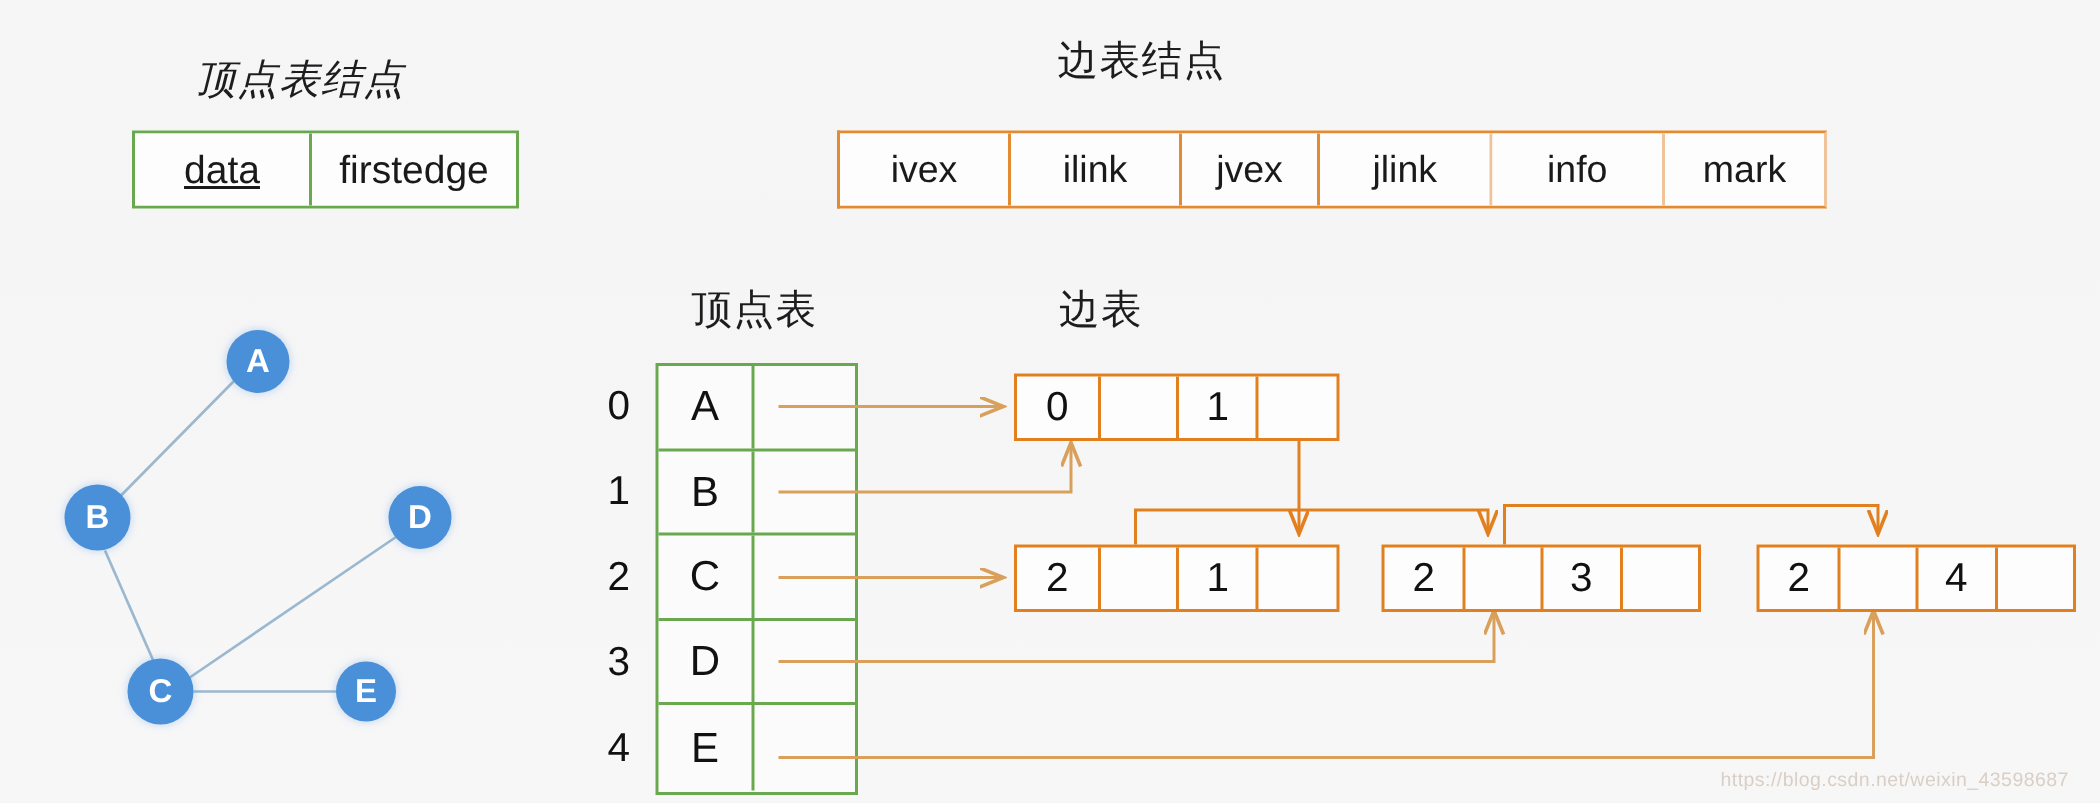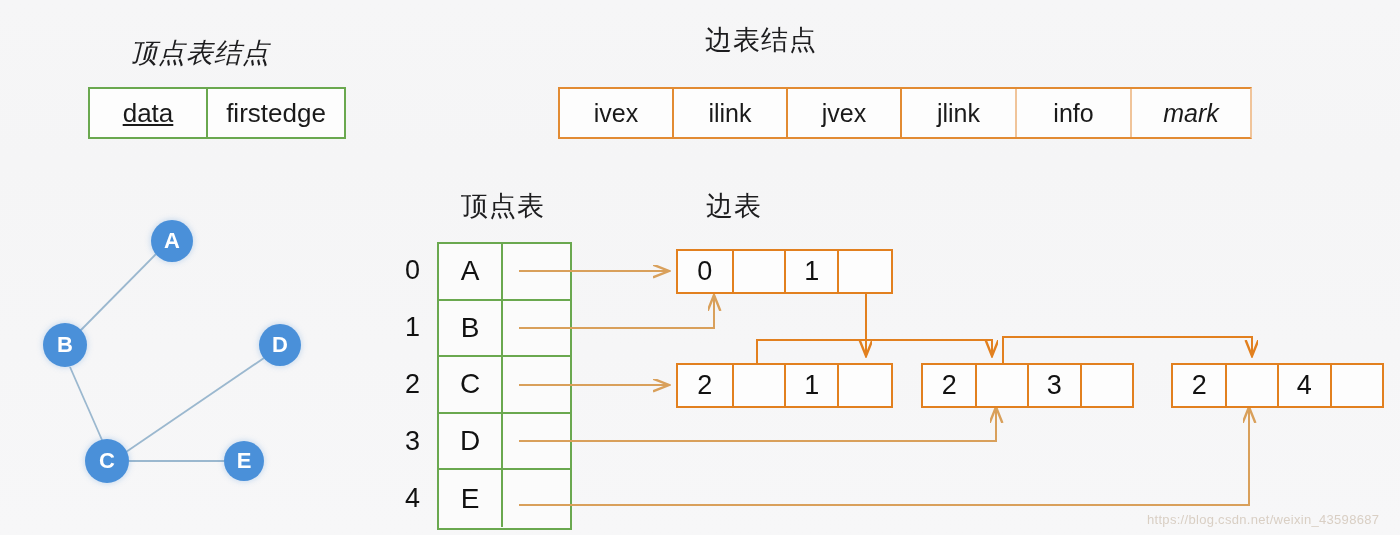--- a/index.html
+++ b/index.html
@@ -136,24 +136,24 @@
   <div class="vnode-legend" style="left:88px; top:87px; height:52px;">
     <div class="cell" style="width:116px;text-decoration:underline;">data</div>
     <div class="cell" style="width:138px;">firstedge</div>
   </div>
 
   <div class="caption" style="left:705px; top:22px;">边表结点</div>
 
   <div class="enode-legend has-faded" style="left:511px; top:87px; height:52px;">
     <div class="cell" style="width:114px;">ivex</div>
     <div class="cell" style="width:114px;">ilink</div>
-    <div class="cell" style="width:114px;">jvex</div>
+    <div class="cell" style="width:92px;">jvex</div>
     <div class="cell faded" style="width:115px;">jlink</div>
     <div class="cell faded" style="width:115px; border-right-color:#f0c49a;">info</div>
-    <div class="cell" style="width:118px;font-style:italic;">mark</div>
+    <div class="cell" style="width:106px;">mark</div>
   </div>
 
   <svg class="overlay">
     <g stroke="#9bb8cf" stroke-width="1.8" fill="none">
       <line x1="156" y1="254" x2="80" y2="331"></line>
       <line x1="70" y1="367" x2="102" y2="440"></line>
       <line x1="126" y1="452" x2="264" y2="358"></line>
       <line x1="129" y1="461" x2="224" y2="461"></line>
     </g>
   </svg>

